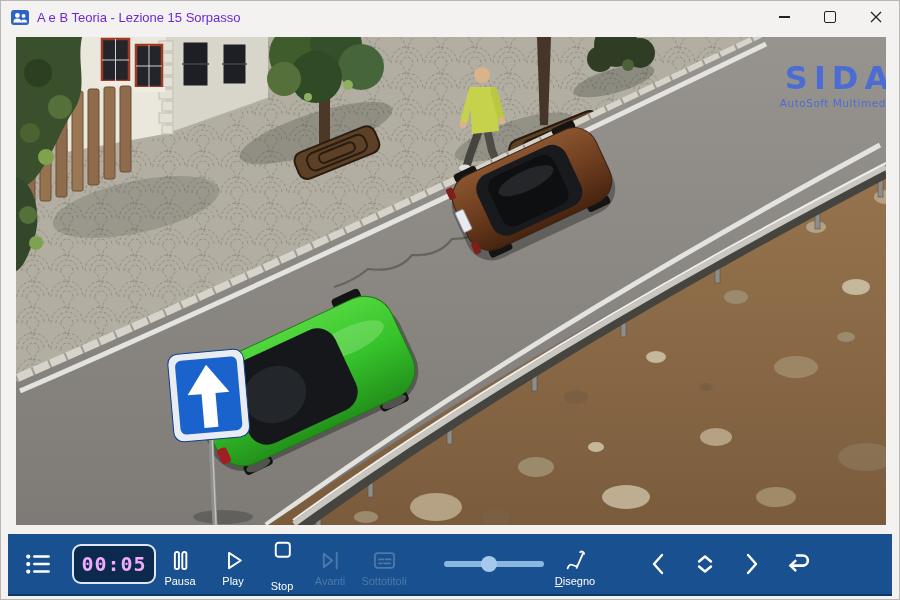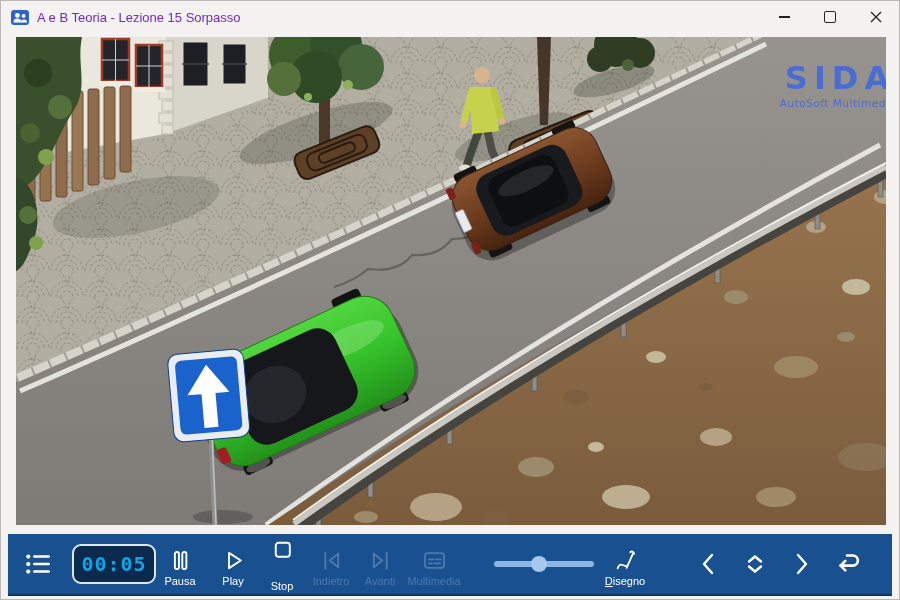--- a/index.html
+++ b/index.html
@@ -24,21 +24,21 @@
            display:flex;align-items:center;color:#fff;}
   .tb-icon-btn{display:flex;align-items:center;justify-content:center;}
   .tb-btn{display:flex;flex-direction:column;align-items:center;justify-content:center;height:56px;}
   .tb-btn .ic{height:32px;display:flex;align-items:flex-end;justify-content:center;}
   .tb-btn .lbl{font-size:11px;margin-top:2px;line-height:11px;white-space:nowrap;}
   .disabled{color:#4d79ab;}
   .enabled{color:#ffffff;}
   .btn-draw .lbl::first-letter{text-decoration:underline;}
   .timer{margin-left:16px;width:80px;height:36px;background:#0c2a4d;border:2px solid #dfe8f2;border-radius:9px;
          display:flex;align-items:center;justify-content:center;
-         font-family:"DejaVu Sans Mono",monospace;font-weight:bold;font-size:20px;letter-spacing:1px;color:#0ea5e9;}
+         font-family:"DejaVu Sans Mono",monospace;font-weight:bold;font-size:20px;letter-spacing:1px;color:#f0abfc;}
   .slider{position:relative;width:100px;height:16px;margin-left:30px;}
   .slider .track{position:absolute;left:0;right:0;top:5px;height:6px;border-radius:3px;background:#8cb6e2;}
   .slider .thumb{position:absolute;top:0;width:16px;height:16px;border-radius:50%;background:#a6c8ec;margin-left:-8px;}
   .right-icons{display:flex;align-items:center;margin-left:26px;}
   .right-icons .tb-icon-btn{margin-left:16px;}
 </style>
 </head>
 <body>
 
 <div class="window">
@@ -352,31 +352,20 @@
     <div class="tb-btn enabled" style="width:48px;gap:16px;">
       <div class="ic">
           <svg width="27" height="27" viewBox="0 0 24 24">
         <rect x="6" y="6" width="12.5" height="12.5" rx="2.5" fill="none" stroke="currentColor" stroke-width="1.7"></rect>
           </svg>
         </div>
       <div class="lbl">Stop</div>
     </div>
 
 
-    <div class="tb-btn disabled" style="width:50px;">
-      <div class="ic">
-          <svg width="27" height="27" viewBox="0 0 24 24">
-        <g fill="none" stroke="currentColor" stroke-width="1.7" stroke-linejoin="round" stroke-linecap="round">
-          <path d="M6.5 5 V19"></path>
-              <path d="M18 6 L10.5 12 L18 18 Z"></path>
-            </g>
-          </svg>
-        </div>
-      <div class="lbl">Indietro</div>
-    </div>
 
     <div class="tb-btn disabled" style="width:48px;">
       <div class="ic">
           <svg width="27" height="27" viewBox="0 0 24 24">
         <g fill="none" stroke="currentColor" stroke-width="1.7" stroke-linejoin="round" stroke-linecap="round">
           <path d="M17.5 5 V19"></path>
               <path d="M6 6 L13.5 12 L6 18 Z"></path>
             </g>
           </svg>
         </div>
@@ -386,21 +375,21 @@
     <div class="tb-btn disabled" style="width:60px;">
       <div class="ic">
           <svg width="27" height="27" viewBox="0 0 24 24">
         <g fill="none" stroke="currentColor" stroke-width="1.6" stroke-linecap="round">
           <rect x="3.5" y="5.5" width="17" height="13" rx="2.5"></rect>
           <path d="M7 11 h4 M13 11 h4.5"></path>
               <path d="M7 14.5 h2.5 M11.5 14.5 h5.5"></path>
             </g>
           </svg>
         </div>
-      <div class="lbl">Multimedia</div>
+      <div class="lbl">Sottotitoli</div>
     </div>
 
 
     <div class="slider">
       <div class="track"></div>
       <div class="thumb" id="slider-thumb" style="left: 45%;"></div>
     </div>
 
     <div class="tb-btn enabled btn-draw" style="margin-left:4px;width:54px;">
       <div class="ic">

